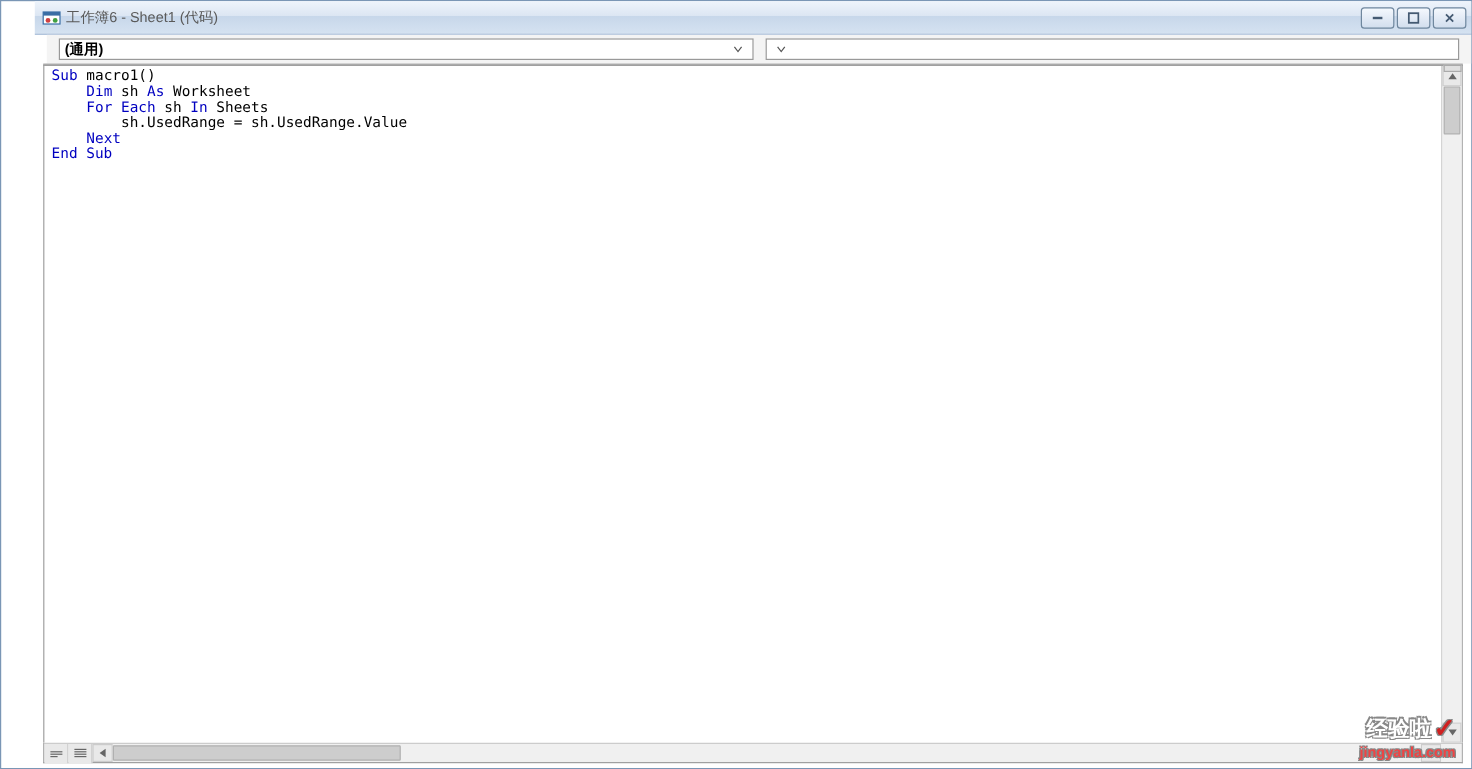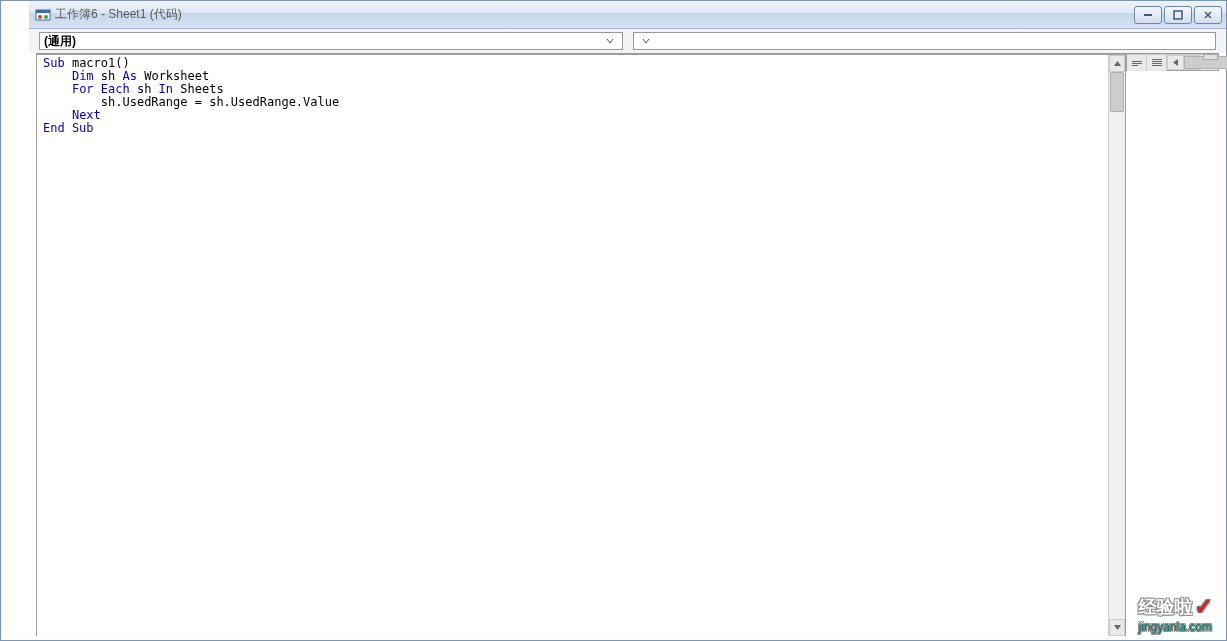--- a/index.html
+++ b/index.html
@@ -59,20 +59,21 @@
   cursor: default;
 }
 .winbtn svg { display: block; }
 
 .dropdown-row {
   height: 24px;
   padding: 3px 10px;
   display: flex;
   gap: 10px;
   background: #f4f4f4;
+  margin-left: 10px;
 }
 .dropdown {
   flex: 1;
   height: 18px;
   border: 1px solid #999;
   background: #fff;
   display: flex;
   align-items: center;
   padding: 0 4px;
   font-size: 12px;
@@ -90,21 +91,21 @@
   height: 16px;
   display: flex;
   align-items: center;
   justify-content: center;
   color: #555;
 }
 
 .code-area-wrap {
   flex: 1;
   display: flex;
-  flex-direction: row;
+  flex-direction: column;
   border-top: 1px solid #999;
   margin: 0 7px 4px 7px;
   background: #fff;
   position: relative;
 }
 .code-area {
   flex: 1;
   display: flex;
   overflow: hidden;
   border: 1px solid #a0a0a0;
@@ -198,40 +199,40 @@
   border-radius: 1px;
 }
 .corner {
   width: 17px;
   background: #f0f0f0;
 }
 .watermark {
   position: absolute;
   right: 6px;
   bottom: 2px;
-  text-align: left;
+  text-align: right;
   pointer-events: none;
 }
 .watermark .wm1 {
   font-size: 18px;
   font-weight: bold;
   color: #fff;
   text-shadow: -1px -1px 0 #888, 1px -1px 0 #888, -1px 1px 0 #888, 1px 1px 0 #888;
   display: inline-flex;
   align-items: center;
 }
 .watermark .wm1 .check {
   color: #d02020;
   font-size: 22px;
   margin-left: 2px;
 }
 .watermark .wm2 {
   font-size: 12px;
-  font-weight: normal;
-  color: #0f766e;
+  font-weight: bold;
+  color: #ef4444;
   text-shadow: -1px -1px 0 #888, 1px -1px 0 #888, -1px 1px 0 #888, 1px 1px 0 #888;
 }
 .split-handle {
   position: absolute;
   top: 0;
   right: 1px;
   width: 15px;
   height: 6px;
   background: #e0e0e0;
   border: 1px solid #aaa;

